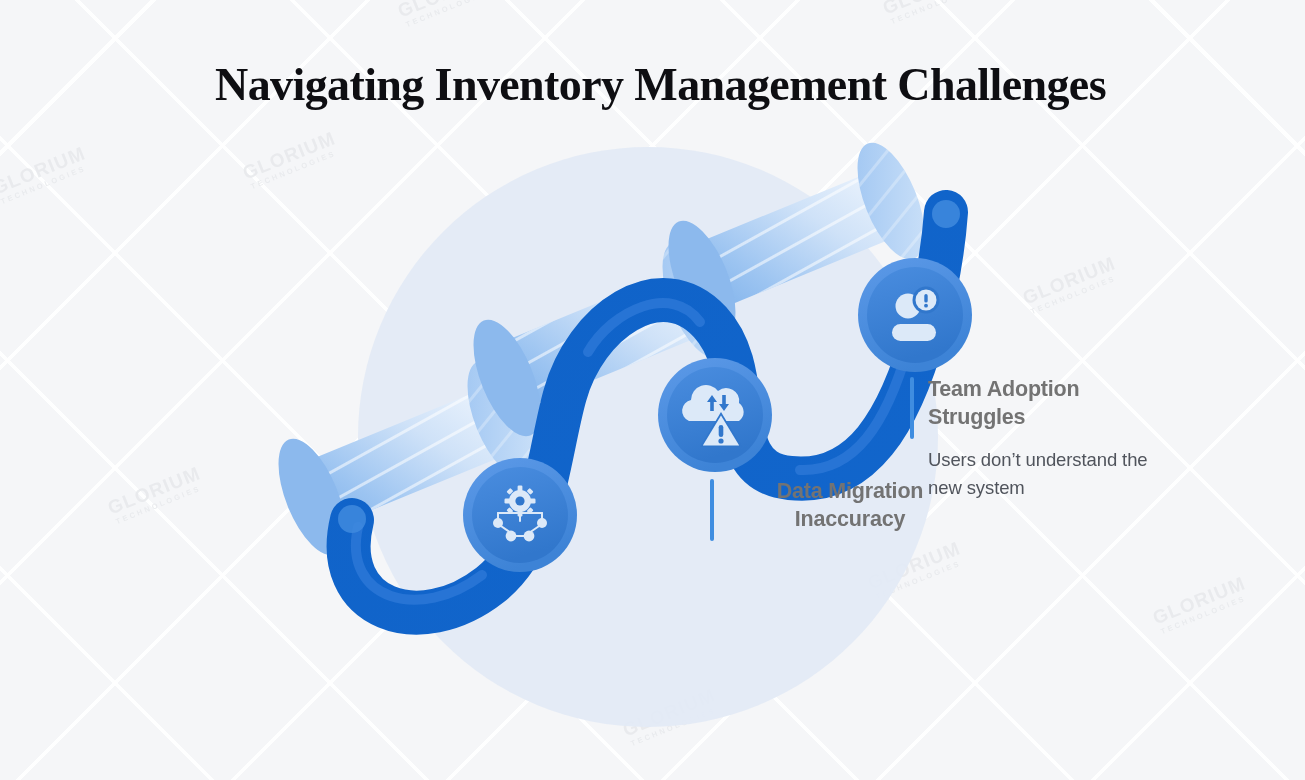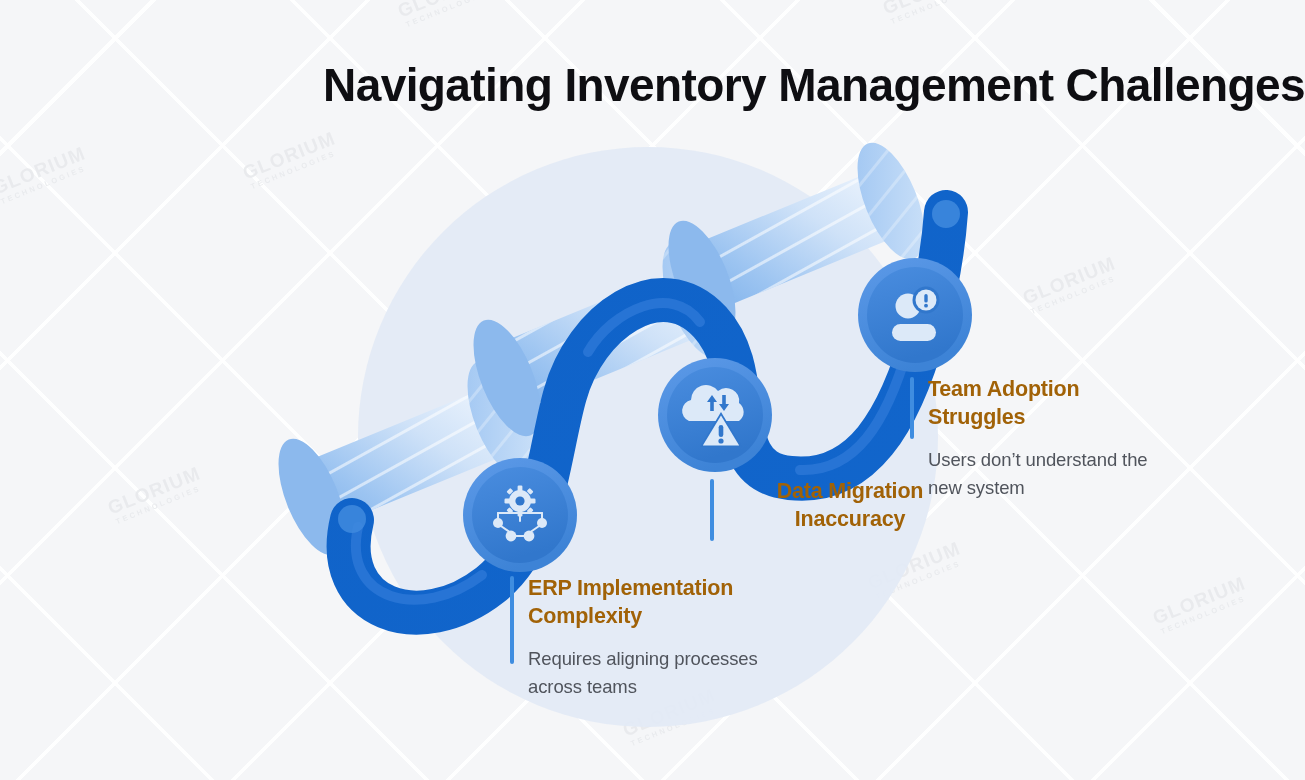--- a/index.html
+++ b/index.html
@@ -65,26 +65,26 @@
     line-height: 1;
     margin-top: 2px;
     margin-left: 2px;
   }
 
   
   .title {
     position: absolute;
     left: 0; right: 0;
     top: 58px;
-    text-align: right;
+    text-align: center;
     font-size: 46px;
     font-weight: 700;
     letter-spacing: -0.6px;
     color: #0e0e12;
-    font-family: Liberation Sans, sans-serif;
+    font-family: Liberation Serif, serif;
     padding-left: 16px;
   }
 
   
   .stage {
     position: absolute;
     left: 0; top: 0;
     width: 1305px; height: 780px;
   }
 
@@ -98,21 +98,21 @@
     left: 0; top: 2px;
     width: 4px;
     border-radius: 2px;
     background: #3f8de0;
   }
   .callout .ctext { padding-left: 18px; }
   .callout .chead {
     font-size: 21.5px;
     font-weight: 700;
     line-height: 1.31;
-    color: #a16207;
+    color: #737373;
     letter-spacing: -0.2px;
   }
   .callout .cbody {
     margin-top: 15px;
     font-size: 18.5px;
     font-weight: 400;
     line-height: 1.47;
     color: #50545c;
     letter-spacing: -0.1px;
   }
@@ -353,27 +353,20 @@
         <circle cx="11" cy="-15" r="13.5" fill="#3177cc"></circle>
         <circle cx="11" cy="-15" r="10.5" fill="#dce9f8"></circle>
         <rect x="9.3" y="-21" width="3.4" height="8.6" rx="1.7" fill="#3177cc"></rect>
         <circle cx="11" cy="-9.3" r="1.9" fill="#3177cc"></circle>
       </g>
     </g>
   </svg>
 
   <div class="title">Navigating Inventory Management Challenges</div>
 
-  <div class="callout" id="callout-erp">
-    <div class="bar"></div>
-    <div class="ctext">
-      <div class="chead">ERP Implementation Complexity</div>
-      <div class="cbody">Requires aligning processes across teams</div>
-    </div>
-  </div>
 
   <div class="callout w-wide" id="callout-data">
     <div class="bar"></div>
     <div class="ctext">
       <div class="chead">Data Migration Inaccuracy</div>
     </div>
   </div>
 
   <div class="callout w-wide" id="callout-team">
     <div class="bar"></div>

